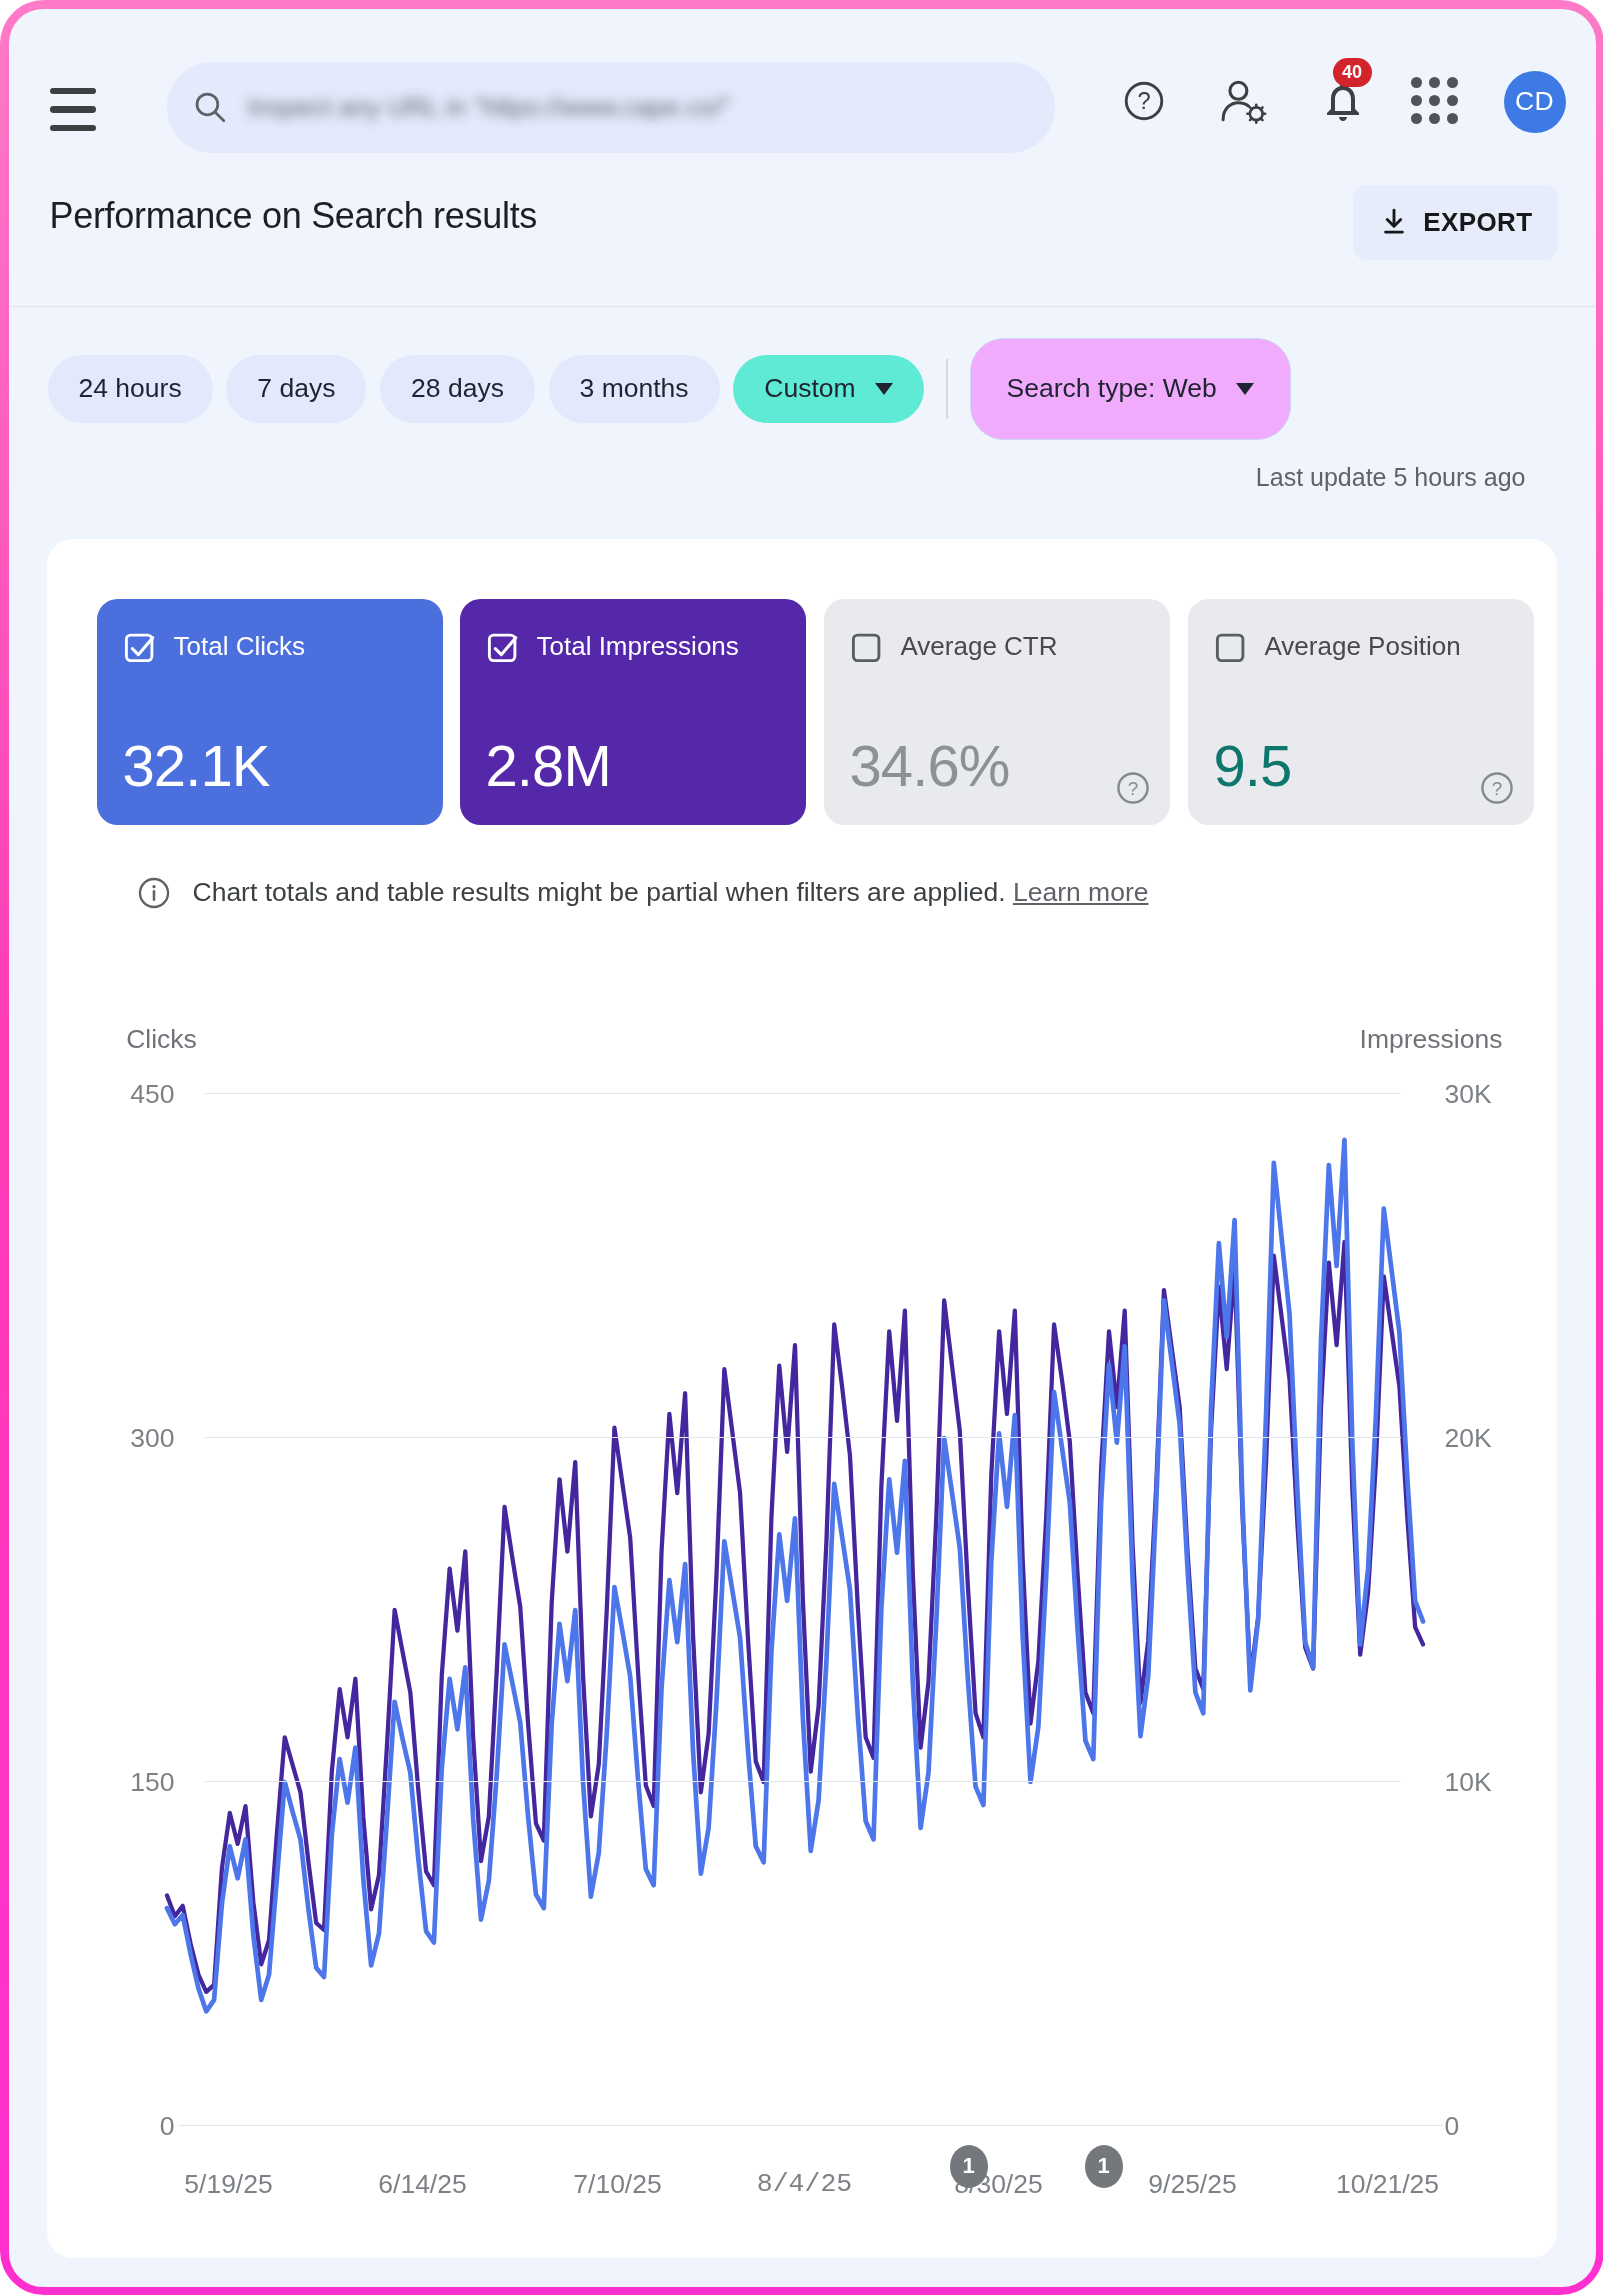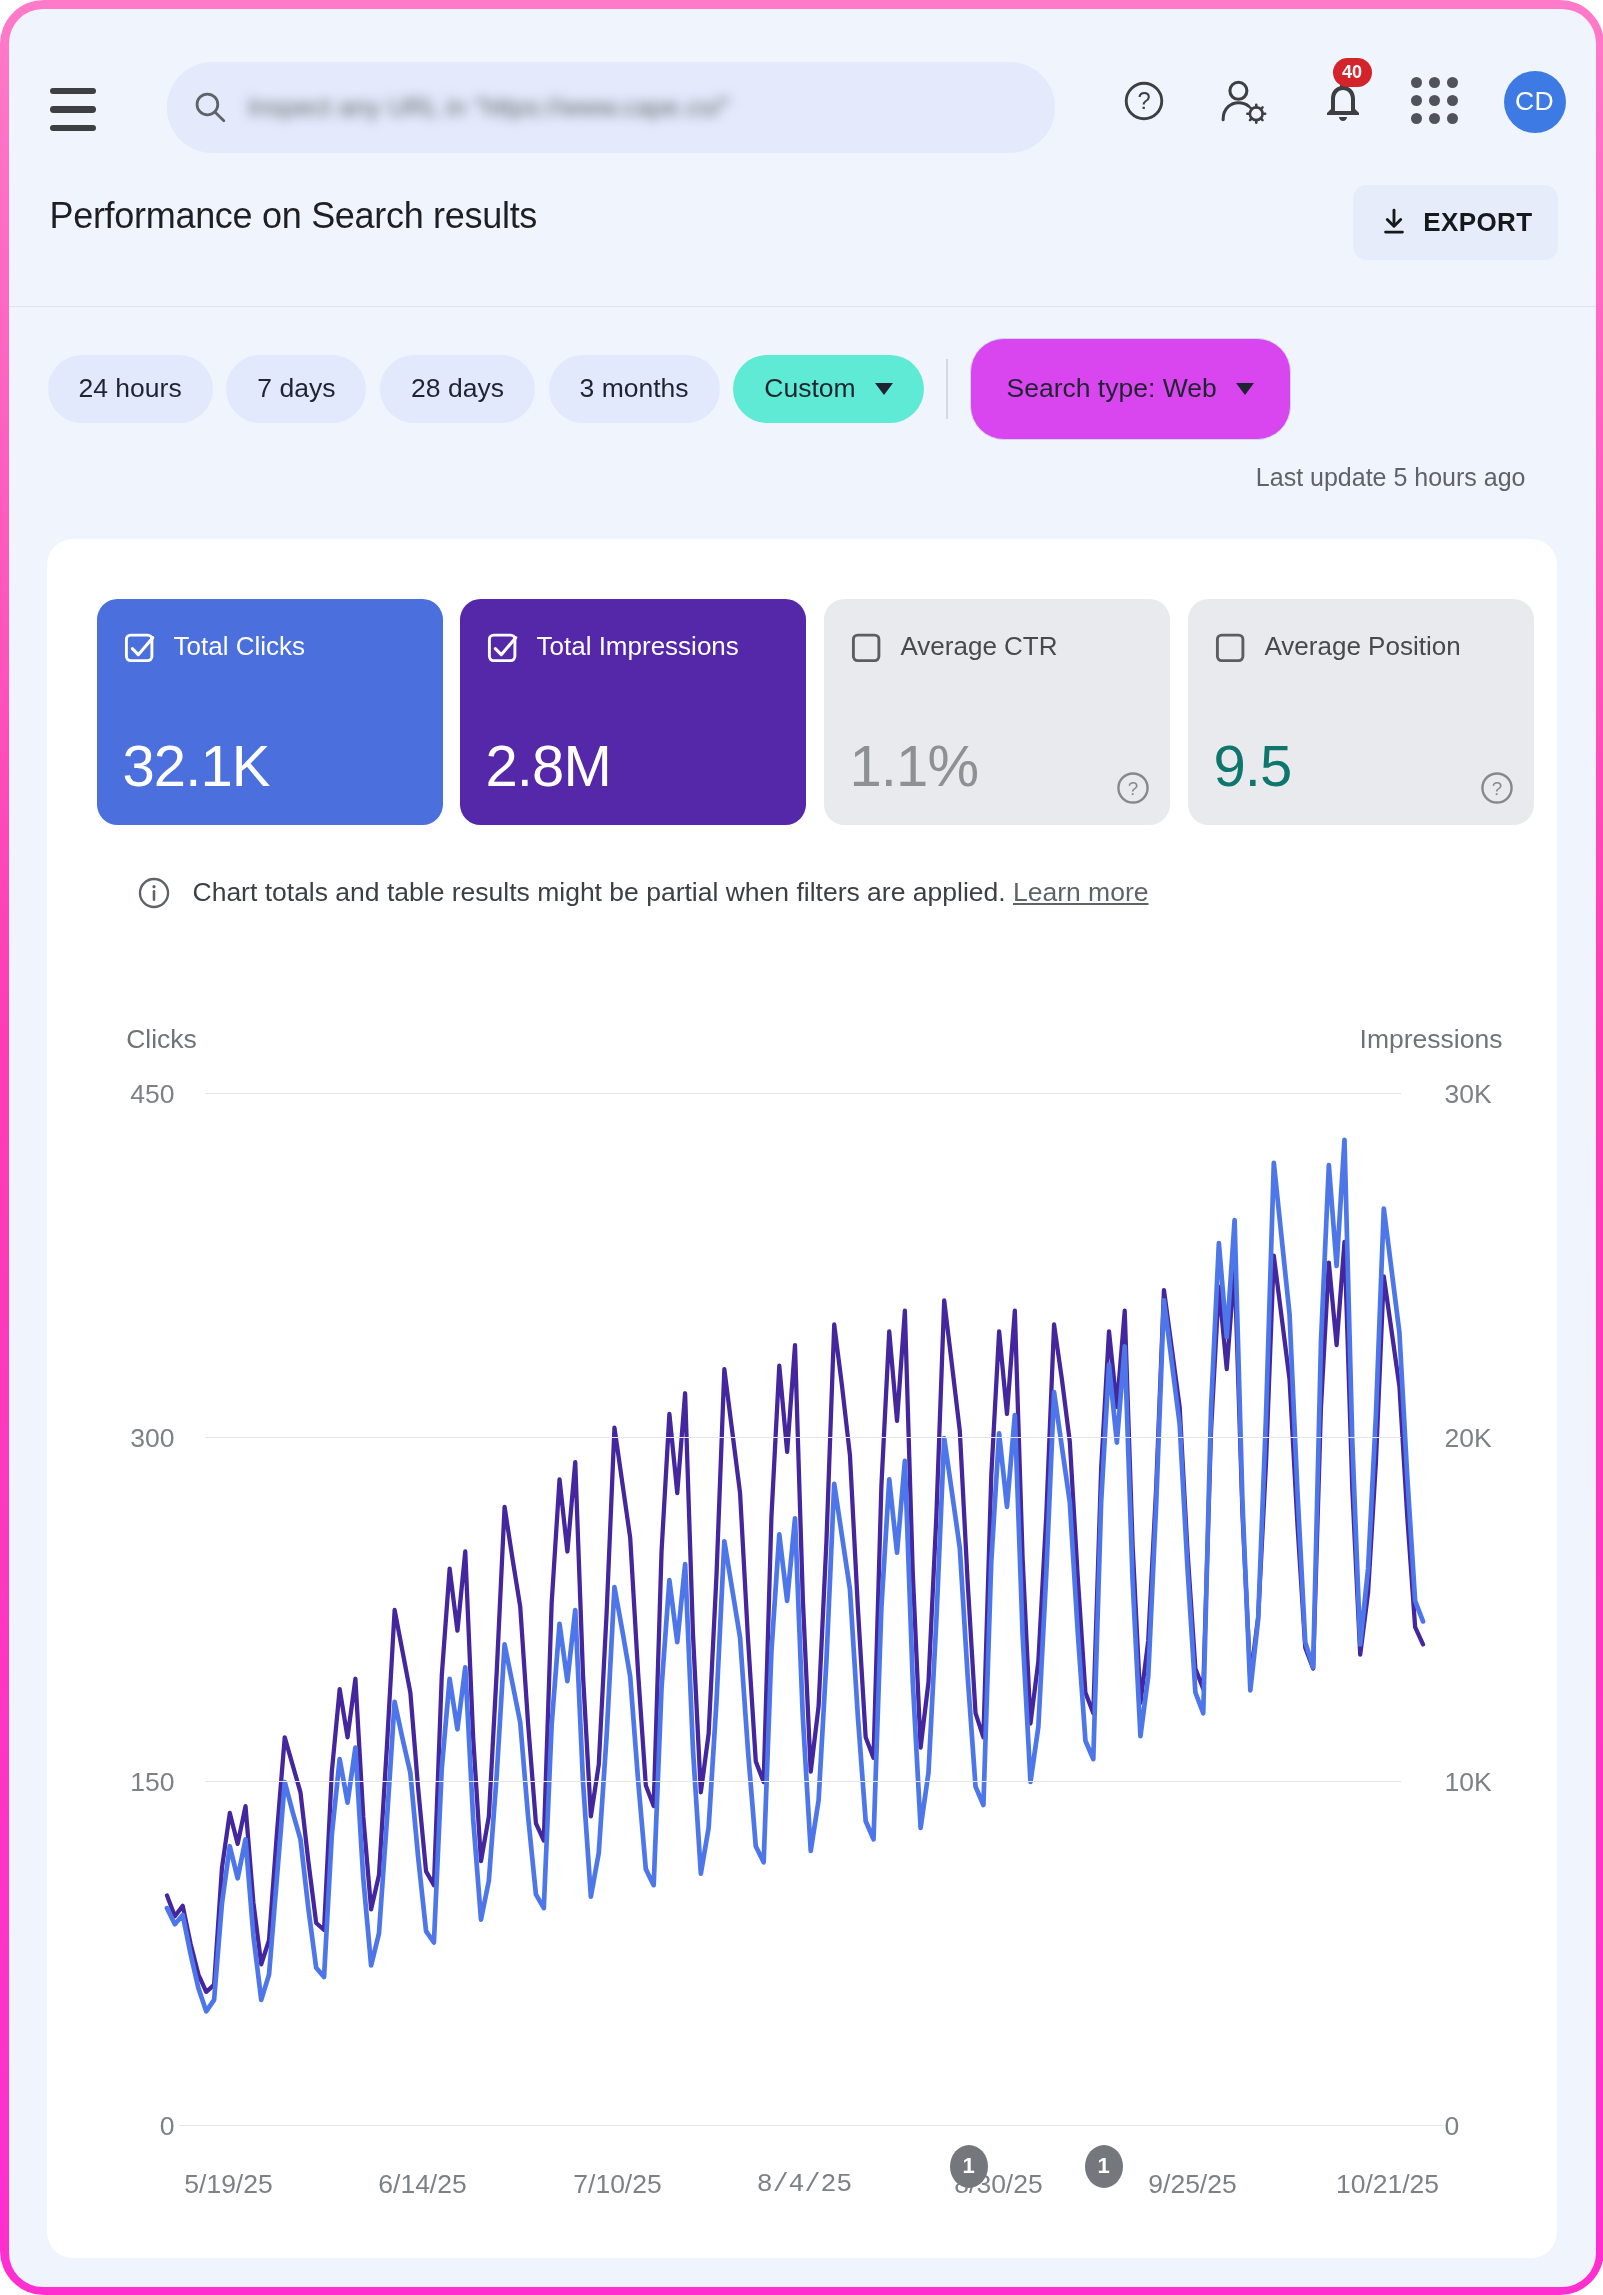--- a/index.html
+++ b/index.html
@@ -25,21 +25,21 @@
   .exportbtn{position:absolute;left:1344px;top:176px;width:205px;height:75px;border-radius:13.7px;background:#e7ecfb;display:flex;align-items:center;justify-content:center;gap:13.7px;cursor:pointer;}
   .exportbtn .lbl{font-size:26px;font-weight:bold;color:#17181a;letter-spacing:0.4px;}
   .hr{position:absolute;left:0;right:0;top:297px;height:1.7px;background:#e1e3ea;}
 
   
   .chiprow{position:absolute;left:39px;top:346px;height:68px;display:flex;align-items:center;}
   .chip{height:68px;border-radius:34px;background:#e2e9fc;display:flex;align-items:center;justify-content:center;padding:0 31px;font-size:26.5px;color:#1f2430;margin-right:13.7px;cursor:pointer;white-space:nowrap;}
   .chip.sel{background:#5eead4;}
   .chip .caret{width:0;height:0;border-left:9.4px solid transparent;border-right:9.4px solid transparent;border-top:12px solid #1f2430;margin-left:19px;}
   .vdivider{width:1.7px;height:60px;background:#d5d8e2;margin:0 22px 0 8.5px;}
-  .chip.stype{background:#d946ef;border:1.7px solid #ccd6f2;padding:16px 36px;}
+  .chip.stype{background:#f0abfc;border:1.7px solid #ccd6f2;padding:16px 36px;}
   .lastupdate{position:absolute;right:70px;top:454px;font-size:25px;color:#5f6368;}
 
   
   .card{position:absolute;left:38px;top:530px;width:1510px;height:1719px;background:#ffffff;border-radius:26px;}
 
   
   .tile{position:absolute;top:60px;width:346px;height:226px;border-radius:20.5px;box-sizing:border-box;padding:31px 26px;cursor:pointer;}
   .tile .trow{display:flex;align-items:center;gap:17px;}
   .tile-label{font-size:26px;font-weight:500;}
   .tile-value{position:absolute;left:26px;bottom:26px;font-size:58px;letter-spacing:-0.9px;}
@@ -188,21 +188,21 @@
         </div>
 
         <div class="tile unchecked" style="left: 777px; background: rgb(233, 234, 238);">
           <div class="trow">
             <svg class="cbx" viewBox="0 0 40 40" style="color: rgb(90, 94, 99);">
               <rect x="4" y="6" width="30" height="30" rx="5" fill="none" stroke="currentColor" stroke-width="3.4"></rect>
               <path class="check" d="M11 22 L18 29 L35 9" fill="none" stroke="currentColor" stroke-width="3.6" stroke-linecap="round" stroke-linejoin="round"></path>
             </svg>
             <span class="tile-label" style="color: rgb(71, 73, 77);">Average CTR</span>
           </div>
-          <div class="tile-value" style="color: rgb(141, 145, 150);">1.1%</div>
+          <div class="tile-value" style="color: rgb(141, 145, 150);">34.6%</div>
           <svg class="qmark" width="36" height="36" viewBox="0 0 42 42">
             <circle cx="21" cy="21" r="17" fill="none" stroke="#85898e" stroke-width="2.8"></circle>
             <text x="21" y="29" text-anchor="middle" font-size="22" fill="#85898e" font-family="Liberation Sans, sans-serif">?</text>
           </svg>
         </div>
 
         <div class="tile unchecked" style="left: 1141px; background: rgb(233, 234, 238);">
           <div class="trow">
             <svg class="cbx" viewBox="0 0 40 40" style="color: rgb(90, 94, 99);">
               <rect x="4" y="6" width="30" height="30" rx="5" fill="none" stroke="currentColor" stroke-width="3.4"></rect>

